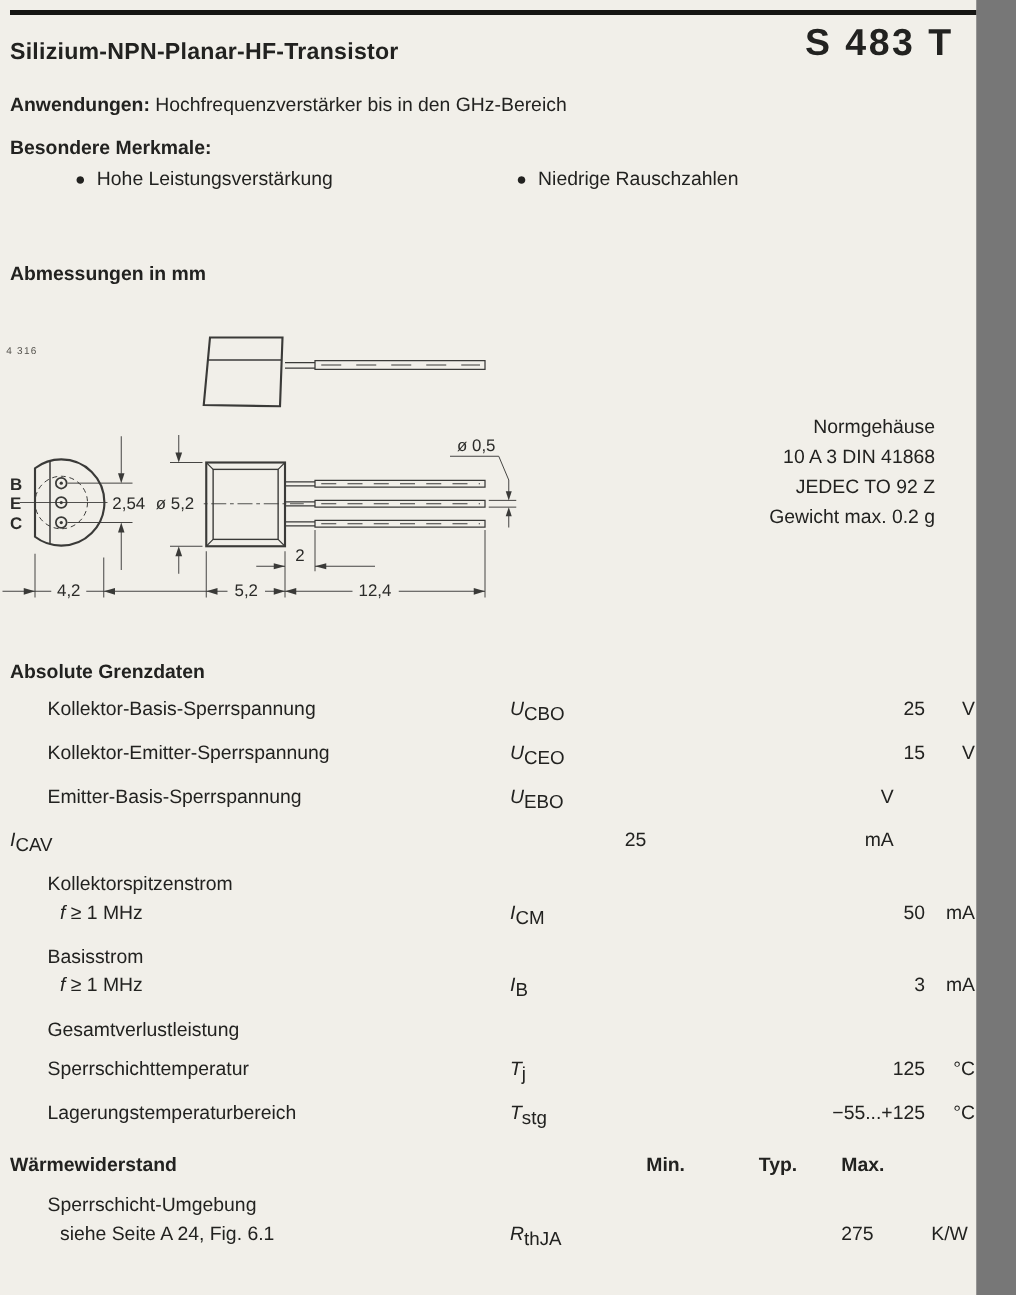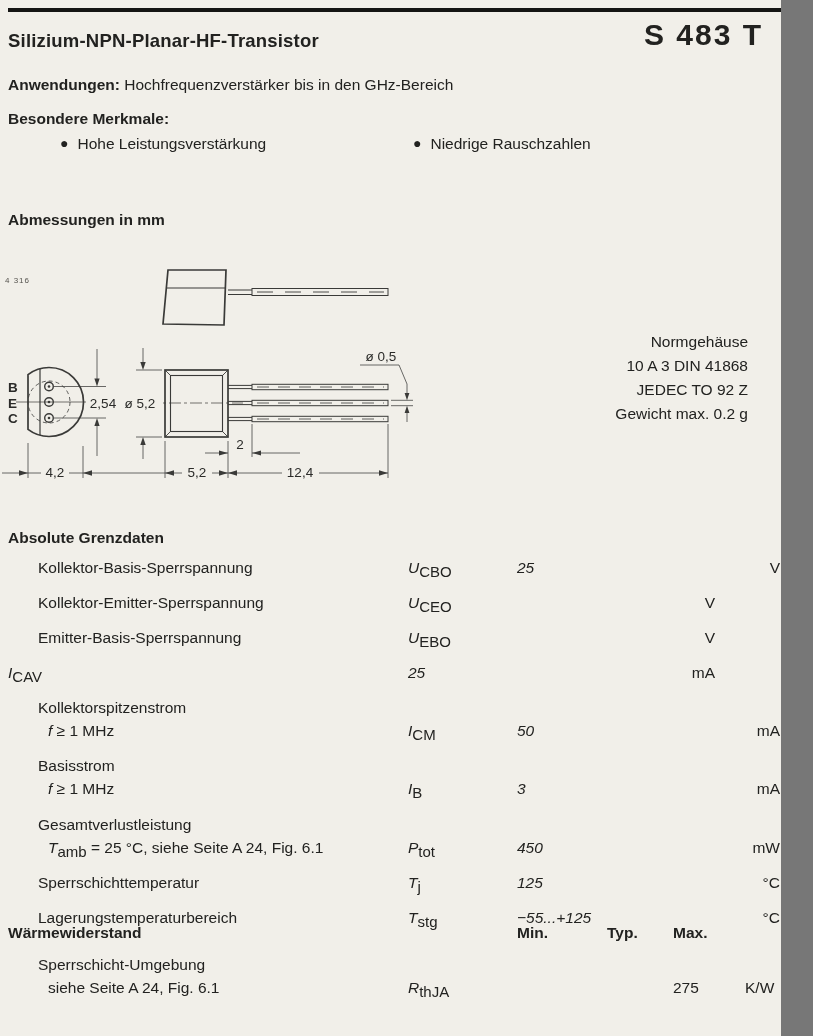--- a/index.html
+++ b/index.html
@@ -34,21 +34,21 @@
   .package-info { position:absolute; right:33px; top:330px; text-align:right; font-size:15.5px; line-height:24px; }
 
   .ratings-heading { position:absolute; left:8px; top:529px; font-size:15.5px; font-weight:700; }
   .ratings-table { position:absolute; left:8px; top:556px; width:797px; font-size:15.5px; }
   .t-row { margin-bottom:8px; }
   .t-line { line-height:23px; }
   .row-top { padding-left:30px; line-height:23px; }
   .t-grid { display:grid; grid-template-columns:400px 109px 223px 1fr; align-items:baseline; }
   .c-first { padding-left:30px; }
   .c-first.indented { padding-left:40px; }
-  .c-value { text-align:left;font-style:italic; }
+  .c-value { text-align:right; }
   .c-unit { text-align:right; padding-right:25px; }
   .sym { font-style:italic; }
   sub { font-size:15px; }
 
   .thermal { position:absolute; left:8px; top:921px; width:797px; font-size:15.5px; }
   .thermal-head { display:grid; grid-template-columns:509px 90px 66px 1fr; line-height:23px; font-weight:700; }
   .thermal-rows { margin-top:9px; }
   .th-grid { display:grid; grid-template-columns:400px 109px 90px 66px 72px 1fr; align-items:baseline; }
   .th-label { padding-left:30px; line-height:23px; }
   .th-cond { padding-left:40px; }
@@ -193,20 +193,21 @@
       <div class="c-value">25</div>
       <div class="c-unit">V</div>
     </div>
   </div>
 
   <div class="t-row">
 
     <div class="t-grid t-line">
       <div class="c-first"><span class="sym"></span><sub></sub><span></span><span>Kollektor-Emitter-Sperrspannung</span></div>
       <div class="c-symbol"><span class="sym">U</span><sub>CEO</sub></div>
+      <div class="c-value">15</div>
       <div class="c-unit">V</div>
     </div>
   </div>
 
   <div class="t-row">
 
     <div class="t-grid t-line">
       <div class="c-first"><span class="sym"></span><sub></sub><span></span><span>Emitter-Basis-Sperrspannung</span></div>
       <div class="c-symbol"><span class="sym">U</span><sub>EBO</sub></div>
       <div class="c-unit">V</div>
@@ -237,26 +238,20 @@
     <div class="t-grid t-line">
       <div class="c-first indented"><span class="sym">f</span><sub></sub><span> ≥ 1 MHz</span><span></span></div>
       <div class="c-symbol"><span class="sym">I</span><sub>B</sub></div>
       <div class="c-value">3</div>
       <div class="c-unit">mA</div>
     </div>
   </div>
 
   <div class="t-row">
     <div class="row-top">Gesamtverlustleistung</div>
-    <div class="t-grid t-line">
-      <div class="c-first indented"><span class="sym">T</span><sub>amb</sub><span> = 25 °C, siehe Seite A 24, Fig. 6.1</span><span></span></div>
-      <div class="c-symbol"><span class="sym">P</span><sub>tot</sub></div>
-      <div class="c-value">450</div>
-      <div class="c-unit">mW</div>
-    </div>
   </div>
 
   <div class="t-row">
 
     <div class="t-grid t-line">
       <div class="c-first"><span class="sym"></span><sub></sub><span></span><span>Sperrschichttemperatur</span></div>
       <div class="c-symbol"><span class="sym">T</span><sub>j</sub></div>
       <div class="c-value">125</div>
       <div class="c-unit">°C</div>
     </div>

